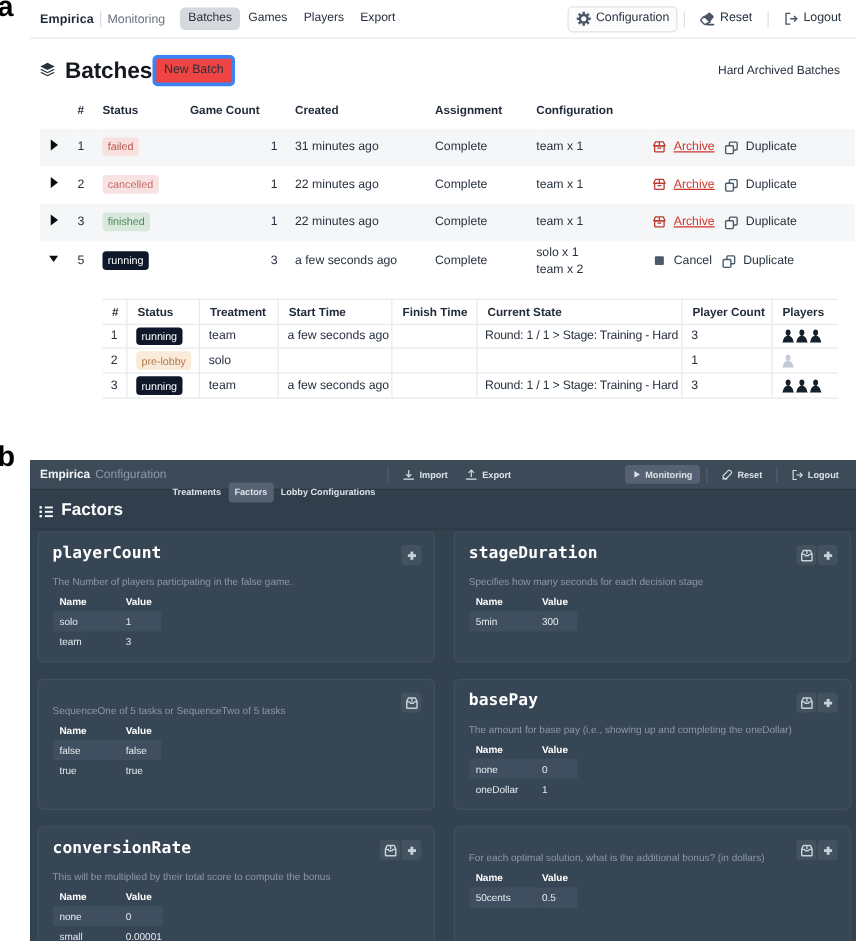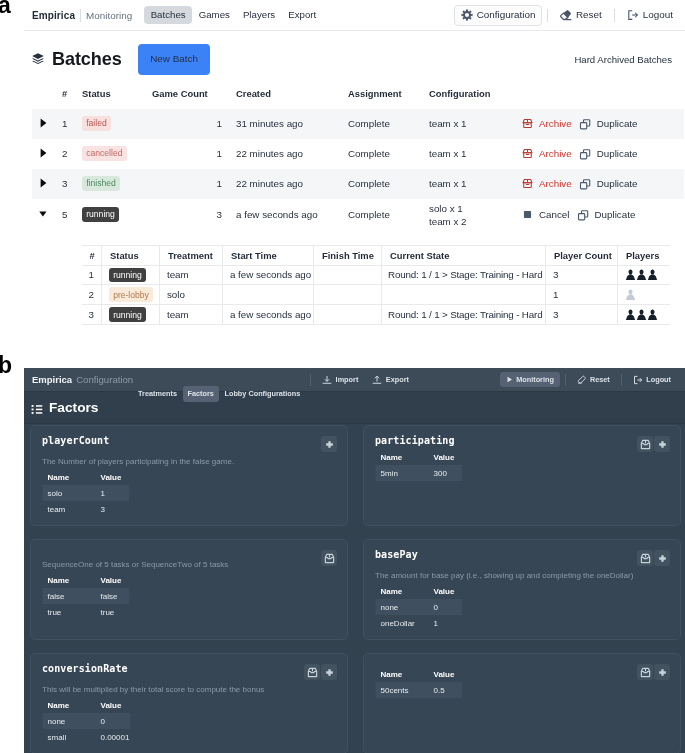--- a/index.html
+++ b/index.html
@@ -13,38 +13,38 @@
   .a-sep-v{width:1px;height:13px;background:#dadde2;margin:0 5px;}
   .a-section{font-size:9.9px;color:#64727f;}
   .a-tabs{display:flex;align-items:center;margin-left:12px;gap:0px;}
   .a-tab{font-size:9.7px;color:#27313f;padding:4.5px 6.5px;border-radius:4px;line-height:1;}
   .a-tab.active{background:#d5d9dd;font-weight:normal;}
   .a-actions{margin-left:auto;display:flex;align-items:center;}
   .a-btn{display:flex;align-items:center;gap:4px;font-size:9.9px;color:#27313f;padding:4px 7px;border-radius:4px;line-height:1;}
   .a-btn.boxed{border:1px solid #dfe2e7;background:#fcfcfd;padding:3.5px 5.5px;}
   .a-title-row{display:flex;align-items:center;padding:13px 0 0 7px;}
   .a-title{font-size:18.1px;font-weight:bold;color:#15191f;margin-left:7px;letter-spacing:-.1px;line-height:1;}
-  .a-newbatch{margin-left:16px;font-size:9.9px;color:#27313f;border:6px solid #3b82f6;border-radius:4px;padding:4.3px 6.5px;background:#3b82f6;line-height:1;}
+  .a-newbatch{margin-left:0;font-size:9.9px;color:#27313f;border:3px solid #3b82f6;border-radius:4px;padding:4.3px 6.5px;background:#ef4444;line-height:1;}
   .a-archivedlink{margin-left:auto;font-size:9.6px;color:#27313f;padding-right:13px;}
 
   table.a-batches{width:647px;border-collapse:collapse;margin-top:13.5px;margin-left:8px;table-layout:fixed;}
   table.a-batches th{font-size:9.4px;font-weight:bold;color:#1f2937;text-align:left;padding:0 0 9.5px 0;vertical-align:bottom;}
   table.a-batches td{font-size:9.8px;color:#27313f;padding:0;vertical-align:middle;}
   tr.a-row{height:30px;}
   tr.a-row.alt{background:#f5f6f7;}
   tr.a-row.tall{height:32px;}
   .badge{display:inline-block;font-size:8.6px;border-radius:3px;padding:3.2px 4.2px;line-height:1;}
   .badge.failed{background:#f7e0dd;color:#b85550;}
   .badge.cancelled{background:#f9e3e2;color:#c46a65;}
   .badge.finished{background:#d9e8dc;color:#4a8a5f;}
-  .badge.running{background:#404040;color:#ffffff;}
+  .badge.running{background:#0f172a;color:#ffffff;}
   .badge.pre-lobby{background:#f9ead9;color:#b5794f;}
   .rowact{display:flex;align-items:center;gap:6px;}
   .rowact .lbl{font-size:9.8px;}
-  .act-archive .lbl{color:#d0342c;}
+  .act-archive .lbl{color:#d0342c;text-decoration:underline;}
   .act-cancel .lbl{color:#27313f;}
   .act-dup .lbl{color:#27313f;}
 
   table.a-games{border-collapse:collapse;margin-left:49.5px;margin-top:14px;table-layout:fixed;width:588px;}
   table.a-games th{font-size:9.4px;font-weight:bold;color:#1f2937;text-align:left;padding:4px 0 4px 8px;border-top:1px solid #e9eaec;border-bottom:1px solid #e9eaec;border-right:1px solid #e9eaec;white-space:nowrap;}
   table.a-games td{font-size:9.8px;color:#27313f;letter-spacing:-0.03px;padding:2px 0 2px 7px;border-bottom:1px solid #e9eaec;border-right:1px solid #e9eaec;height:14px;white-space:nowrap;}
   table.a-games th:last-child,table.a-games td:last-child{border-right:0;}
 
   
   #panel-b{position:absolute;left:24px;top:368px;width:661px;height:385px;background:#33424f;overflow:hidden;}
@@ -55,21 +55,21 @@
   .b-tab{font-size:7.3px;color:#dbe2e8;padding:4px 4.8px;border-radius:3px;line-height:1;font-weight:bold;white-space:nowrap;}
   .b-tab.active{background:#566273;}
   .b-vsep{width:1px;height:12px;background:#50606f;margin:0 5px;}
   .b-btn{display:flex;align-items:center;gap:3.5px;font-size:7.3px;color:#dbe2e8;padding:3.5px 6px;border-radius:3px;line-height:1;font-weight:bold;}
   .b-btn.boxed{background:#566273;}
   .b-right{margin-left:auto;display:flex;align-items:center;}
   .b-titlebar{height:31px;background:#313f4c;display:flex;align-items:center;padding-left:7px;border-bottom:1px solid #2c3945;}
   .b-title{font-size:13.7px;font-weight:bold;color:#ffffff;margin-left:6.5px;line-height:1;}
   .b-grid{display:grid;grid-template-columns:318px 318px;column-gap:15px;padding:1px 0 0 6px;}
   .card{background:#374655;border:1px solid #41505f;border-radius:5px;padding:9px 11px 8px 11px;box-sizing:border-box;position:relative;margin-bottom:13px;}
-  .card-name{font-family:"DejaVu Sans Mono",monospace;font-size:10px;font-weight:bold;color:#ffffff;letter-spacing:.1px;}
+  .card-name{font-family:"DejaVu Sans Mono",monospace;font-size:13px;font-weight:bold;color:#ffffff;letter-spacing:.1px;}
   .card-desc{font-size:8px;color:#8b99a7;margin-top:11px;}
   .card-icons{position:absolute;top:10.3px;right:10px;display:flex;gap:1px;}
   .iconbtn{width:16px;height:16px;border-radius:3px;background:#43525f;display:flex;align-items:center;justify-content:center;}
   table.ftab{border-collapse:collapse;margin-top:7px;margin-left:5.5px;}
   table.ftab th{font-size:8px;font-weight:bold;color:#ffffff;text-align:left;padding:0 0 3px 0;}
   table.ftab td{font-size:8px;color:#e6ecf1;padding:0;height:16px;vertical-align:middle;}
   table.ftab tr.hl td{background:#3f4f5f;}
   table.ftab tr.hl td:first-child{box-shadow:-5.5px 0 0 #3f4f5f;}
   table.ftab tr.hl td:last-child{box-shadow:1px 0 0 #3f4f5f;}
   .cn{width:53px;}.cv{width:27px;}
@@ -530,21 +530,22 @@
               <path fill="none" stroke="#c8d2da" stroke-width="1.6" stroke-linejoin="round" d="M2 6.5h3.2l.9 1.7h3.8l.9-1.7H14"></path>
               <path stroke="#c8d2da" stroke-width="1.6" d="M8 2.2v4.1"></path>
             </svg>
           </div>
           <div class="iconbtn">
             <svg width="7" height="7" viewBox="0 0 7 7">
               <path stroke="#c8d2da" stroke-width="2.3" d="M3.5 0.2v6.6M0.2 3.5h6.6"></path>
             </svg>
           </div>
         </div>
-        <div class="card-name">participating</div>
+        <div class="card-name">stageDuration</div>
+        <div class="card-desc">Specifies how many seconds for each decision stage</div>
         <table class="ftab">
           <thead>
             <tr>
               <th class="cn">Name</th>
               <th class="cv">Value</th>
             </tr>
           </thead>
           <tbody>
             <tr class="hl">
               <td class="cn">5min</td>
@@ -663,20 +664,21 @@
               <path fill="none" stroke="#c8d2da" stroke-width="1.6" stroke-linejoin="round" d="M2 6.5h3.2l.9 1.7h3.8l.9-1.7H14"></path>
               <path stroke="#c8d2da" stroke-width="1.6" d="M8 2.2v4.1"></path>
             </svg>
           </div>
           <div class="iconbtn">
             <svg width="7" height="7" viewBox="0 0 7 7">
               <path stroke="#c8d2da" stroke-width="2.3" d="M3.5 0.2v6.6M0.2 3.5h6.6"></path>
             </svg>
           </div>
         </div>
+        <div class="card-desc">For each optimal solution, what is the additional bonus? (in dollars)</div>
         <table class="ftab">
           <thead>
             <tr>
               <th class="cn">Name</th>
               <th class="cv">Value</th>
             </tr>
           </thead>
           <tbody>
             <tr class="hl">
               <td class="cn">50cents</td>

